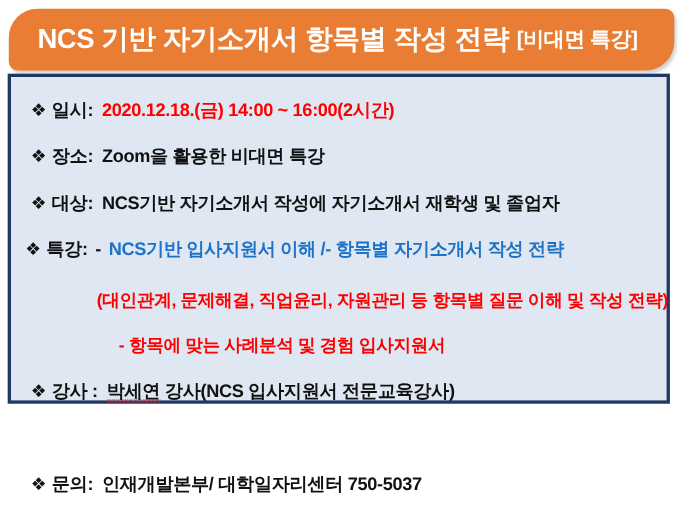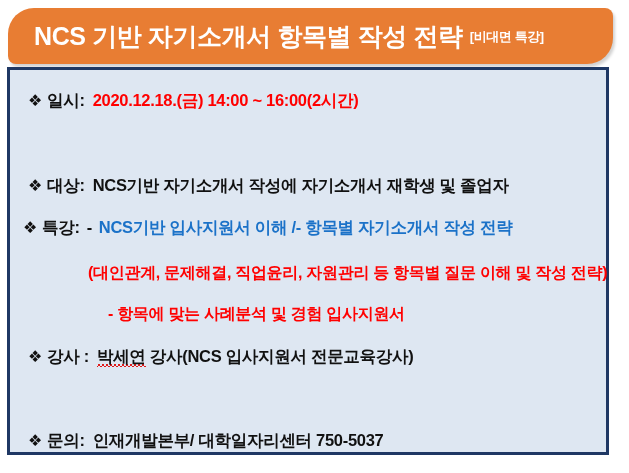--- a/index.html
+++ b/index.html
@@ -39,35 +39,35 @@
   #title-text {
     color: #ffffff;
     font-size: 25px;
     font-weight: bold;
     letter-spacing: -0.4px;
     white-space: nowrap;
     line-height: 1;
   }
   #title-suffix {
     color: #ffffff;
-    font-size: 13px;
+    font-size: 19px;
     font-weight: bold;
     letter-spacing: -0.4px;
     white-space: nowrap;
     margin-left: 7px;
     line-height: 1;
   }
 
   
   #body-box {
     position: absolute;
     left: 7px;
     top: 67px;
     width: 602px;
-    height: 388px;
+    height: 300px;
     background: #DEE7F2;
     border: 3px solid #1F3864;
     box-sizing: border-box;
   }
 
   .line {
     position: absolute;
     white-space: nowrap;
     line-height: 1;
     font-size: 16.5px;
@@ -127,20 +127,23 @@
     <span id="title-text">NCS 기반 자기소개서 항목별 작성 전략</span>
     <span id="title-suffix">[비대면 특강]</span>
   </div>
 
   <div id="body-box">
 
     <div class="line" style="left:18px; top:22px;">
       <span class="bullet">❖</span><span class="label">일시:</span><span style="display:inline-block;width:8px;"></span><span class="val-red">2020.12.18.(금)  14:00  ~  16:00(2시간)</span>
     </div>
 
+    <div class="line" style="left:18px; top:64px;">
+      <span class="bullet">❖</span><span class="label">장소:</span><span style="display:inline-block;width:8px;"></span><span class="val-dark">Zoom을 활용한 비대면 특강</span>
+    </div>
 
     <div class="line" style="left:18px; top:107px;">
       <span class="bullet">❖</span><span class="label">대상:</span><span style="display:inline-block;width:8px;"></span><span class="val-dark">NCS기반 자기소개서 작성에 자기소개서 재학생 및 졸업자</span>
     </div>
 
     <div class="line" style="left:13px; top:149px;">
       <span class="bullet">❖</span><span class="label">특강:</span><span style="display:inline-block;width:7px;"></span><span class="val-dark">-</span><span style="display:inline-block;width:7px;"></span><span class="val-blue">NCS기반 입사지원서 이해 /- 항목별 자기소개서 작성 전략</span>
     </div>
 
     <div class="sub-red" style="position:absolute; left:78px; top:193px; white-space:nowrap;">(대인관계, 문제해결, 직업윤리, 자원관리 등 항목별 질문 이해 및 작성 전략)</div>

